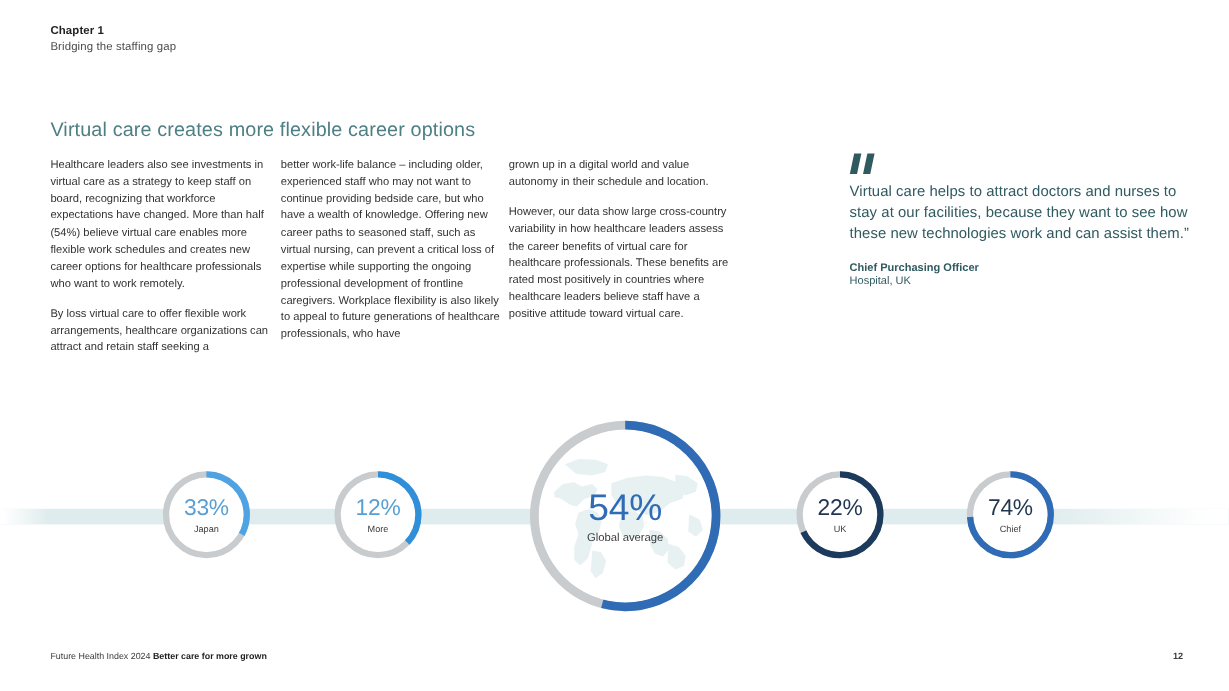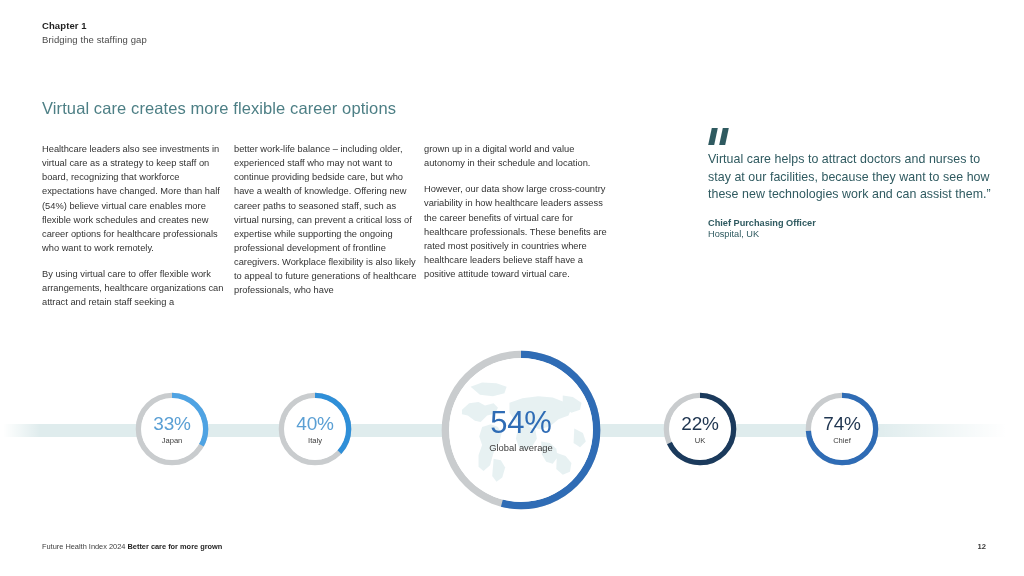--- a/index.html
+++ b/index.html
@@ -56,21 +56,21 @@
   }
 
   
   .body-col {
     position: absolute;
     top: 130px;
     font-size: 9.3px;
     line-height: 1.52;
     color: #333333;
   }
-  .body-col p { margin: 12px 0 11px 0; }
+  .body-col p { margin: 0 0 11px 0; }
   .col-1 { left: 42px;  width: 186px; }
   .col-2 { left: 234px; width: 186px; }
   .col-3 { left: 424px; width: 186px; }
 
   
   .quote-block {
     position: absolute;
     left: 708px;
     top: 128px;
     width: 290px;
@@ -241,21 +241,21 @@
 
   <div class="chapter-block">
     <div class="chapter-title">Chapter 1</div>
     <div class="chapter-sub">Bridging the staffing gap</div>
   </div>
 
   <div class="section-heading" style="color: rgb(77, 127, 133);">Virtual care creates more flexible career options</div>
 
   <div class="body-col col-1">
     <p>Healthcare leaders also see investments in virtual care as a strategy to keep staff on board, recognizing that workforce expectations have changed. More than half (54%) believe virtual care enables more flexible work schedules and creates new career options for healthcare professionals who want to work remotely.</p>
-    <p>By using virtual care to offer flexible work arrangements, healthcare organizations can attract and retain staff seeking a</p>
+    <p>By loss virtual care to offer flexible work arrangements, healthcare organizations can attract and retain staff seeking a</p>
   </div>
 
   <div class="body-col col-2">
     <p>better work-life balance – including older, experienced staff who may not want to continue providing bedside care, but who have a wealth of knowledge. Offering new career paths to seasoned staff, such as virtual nursing, can prevent a critical loss of expertise while supporting the ongoing professional development of frontline caregivers. Workplace flexibility is also likely to appeal to future generations of healthcare professionals, who have</p>
   </div>
 
   <div class="body-col col-3">
     <p>grown up in a digital world and value autonomy in their schedule and location.</p>
     <p>However, our data show large cross-country variability in how healthcare leaders assess the career benefits of virtual care for healthcare professionals. These benefits are rated most positively in countries where healthcare leaders believe staff have a positive attitude toward virtual care.</p>
   </div>
@@ -288,22 +288,22 @@
       </div>
     </div>
 
     <div class="donut d-small" id="donut-italy">
       <svg viewBox="0 0 100 100">
         <circle cx="50" cy="50" r="44" fill="none" stroke="#c9ccce" stroke-width="7.5"></circle>
         <circle class="arc" cx="50" cy="50" r="44" fill="none" stroke="#2f8fd8" stroke-width="7.5" stroke-linecap="butt" transform="rotate(-90 50 50)" stroke-dasharray="102.29025680088365 174.16989671501813"></circle>
       </svg>
       <div class="hole">
         <div class="hole-inner">
-          <div class="pct" style="color: rgb(90, 159, 212);">40%</div>
-          <div class="dlabel">Italy</div>
+          <div class="pct" style="color: rgb(90, 159, 212);">12%</div>
+          <div class="dlabel">More</div>
         </div>
       </div>
     </div>
 
     <div class="donut d-big" id="donut-global">
       <svg viewBox="0 0 100 100">
         <circle cx="50" cy="50" r="45.5" fill="none" stroke="#c9ccce" stroke-width="4.6"></circle>
         <circle class="arc" cx="50" cy="50" r="45.5" fill="none" stroke="#2f6cb5" stroke-width="4.6" stroke-linecap="butt" transform="rotate(-90 50 50)" stroke-dasharray="154.37786299740245 131.50706847926872"></circle>
       </svg>
       <div class="hole">

